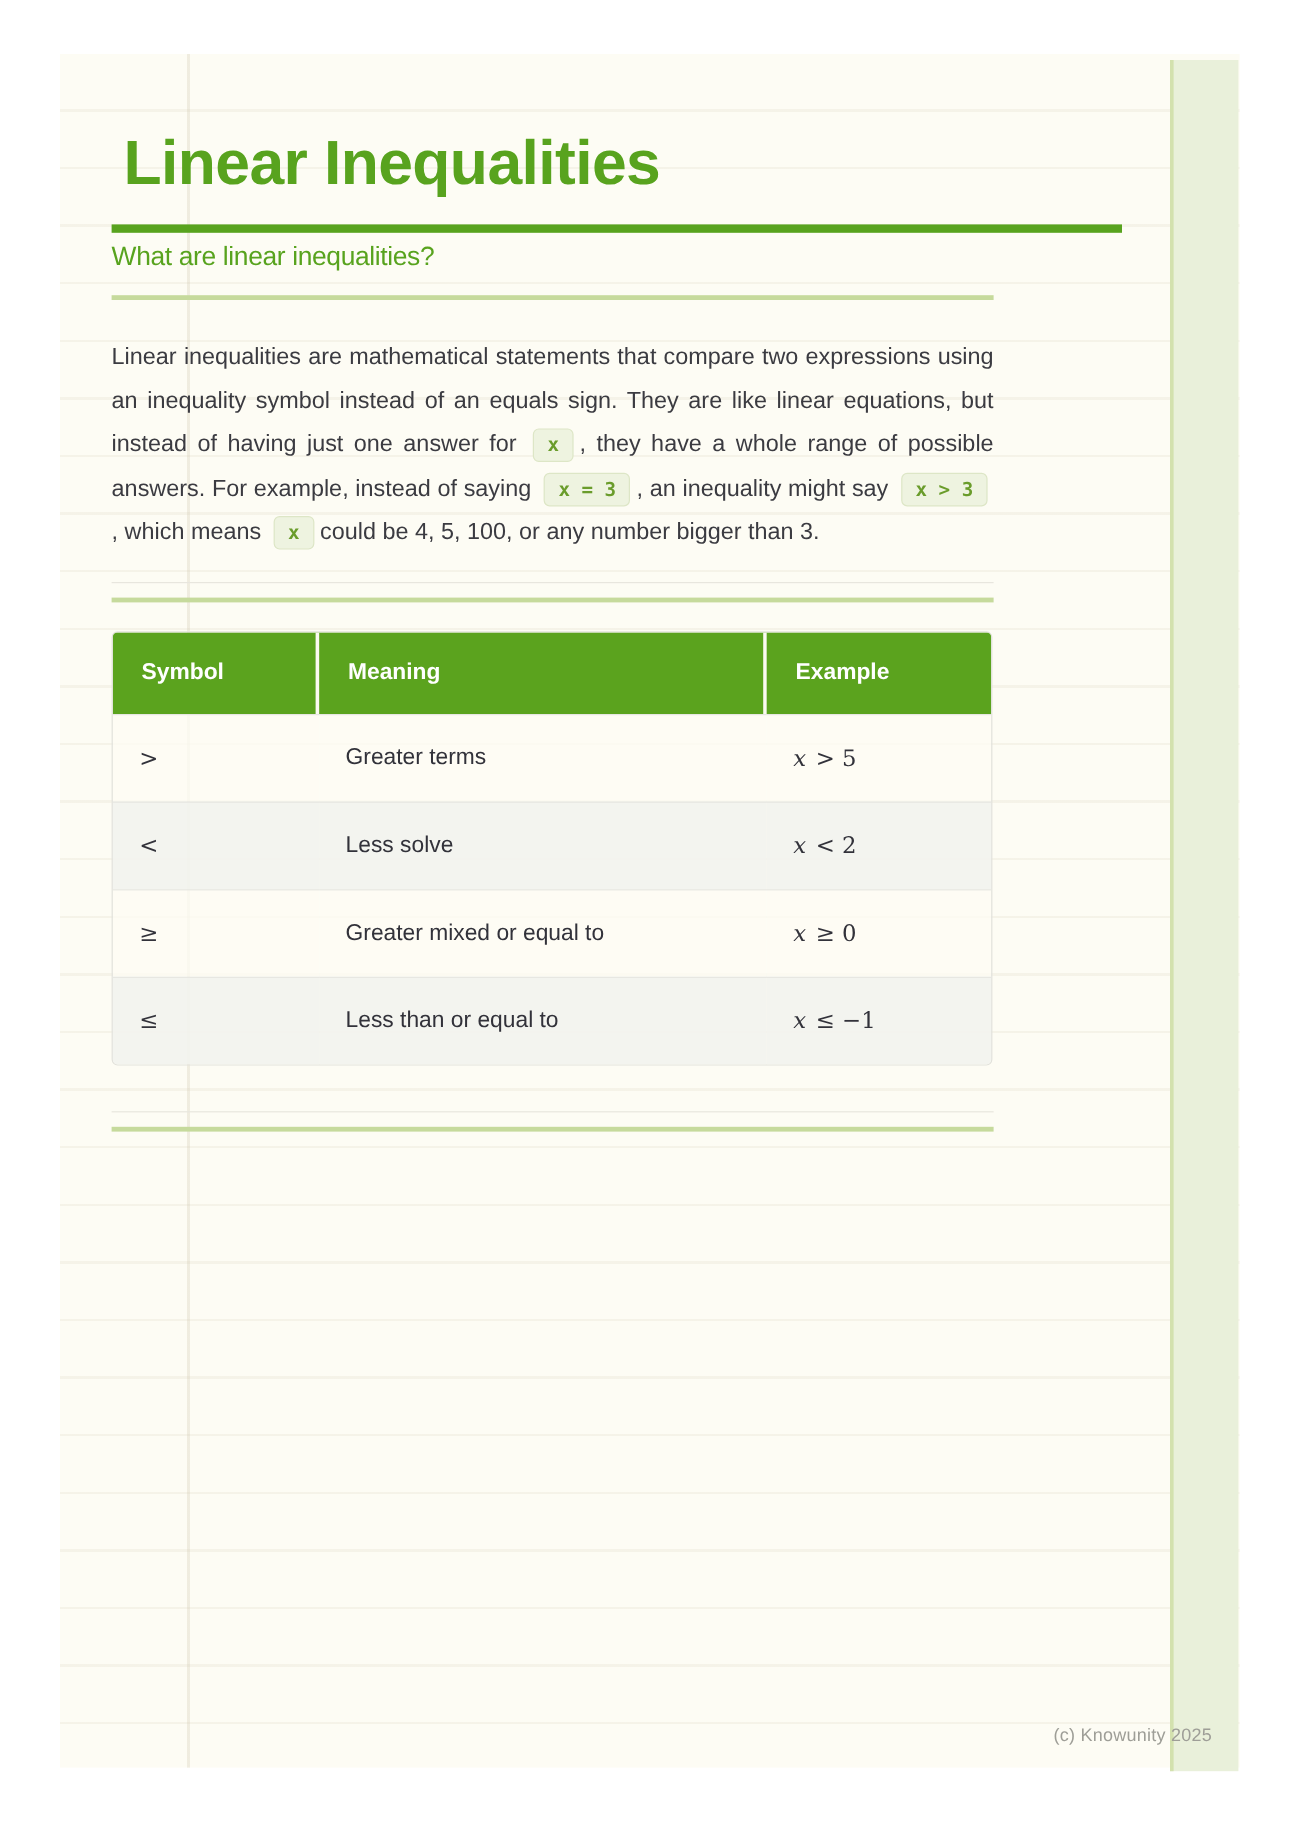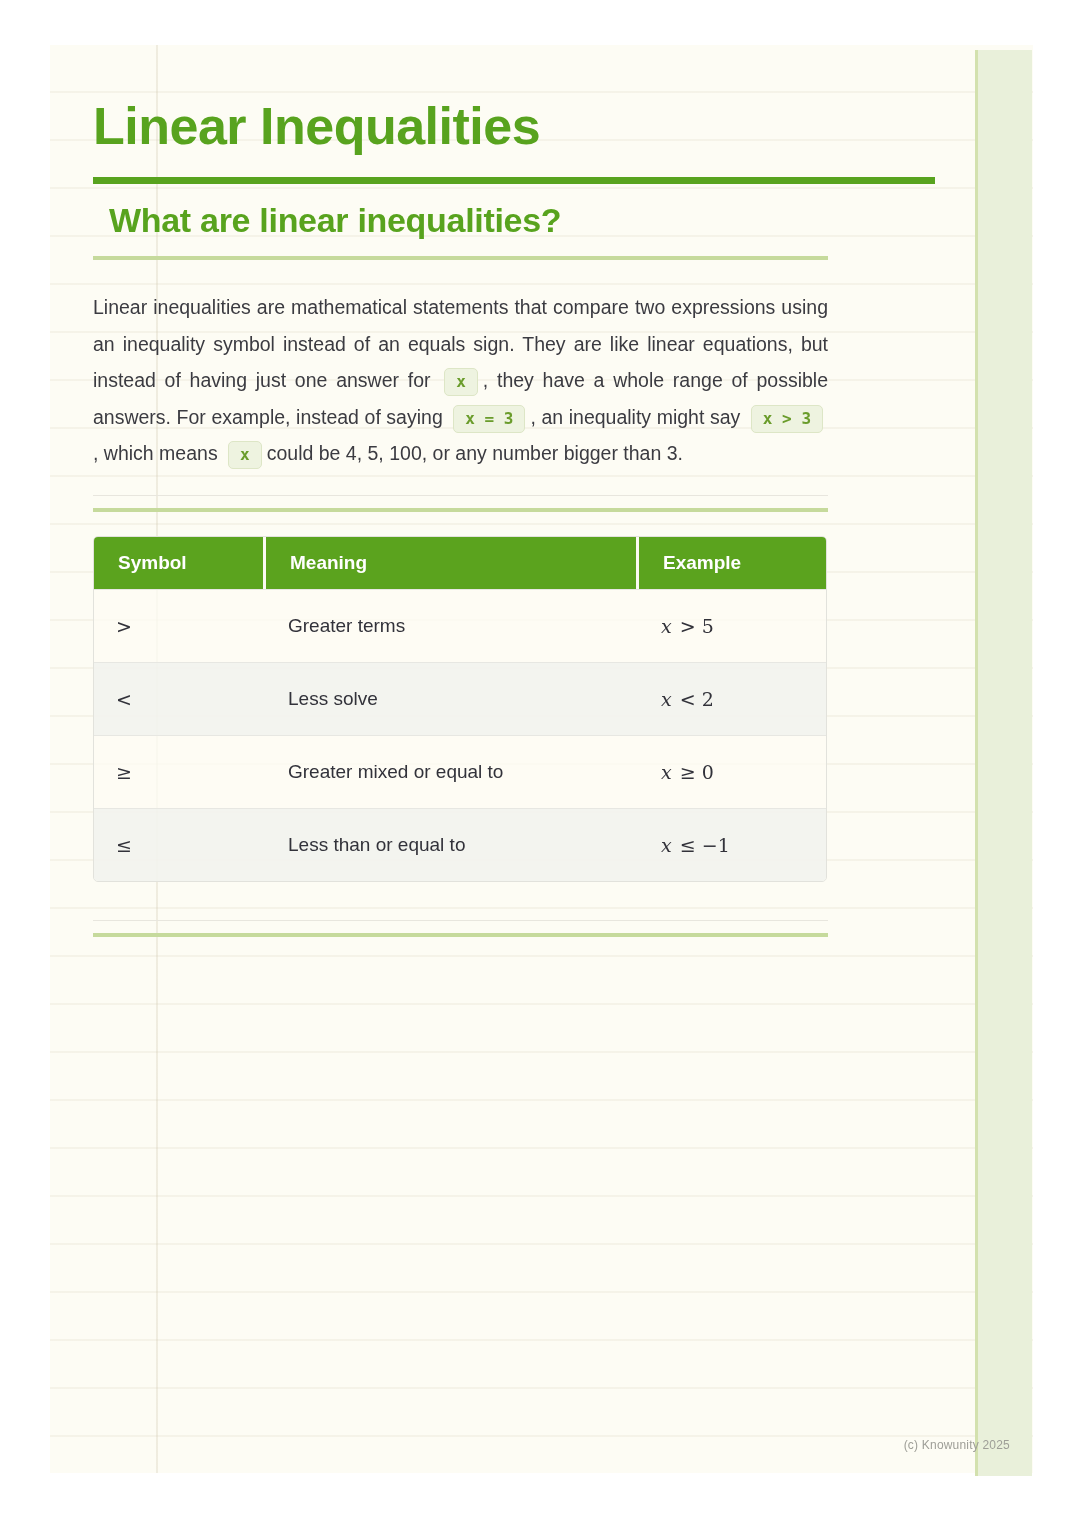--- a/index.html
+++ b/index.html
@@ -14,63 +14,63 @@
     background-image:
       linear-gradient(to right, transparent 106px, rgba(205,196,170,.28) 106px, rgba(205,196,170,.28) 108px, transparent 108px),
       repeating-linear-gradient(to bottom, transparent 0, transparent 46px, rgba(205,196,170,.16) 46px, rgba(205,196,170,.16) 48px);
   }
   .side-strip{
     position:absolute;left:975px;top:50px;width:57px;height:1426px;
     background:#e9f0da;border-left:3px solid #d3e1ae;box-sizing:border-box;z-index:3;
   }
   .content{position:relative;z-index:2;padding-left:43px;box-sizing:border-box;}
 
-  h1.doc-title{margin:0;padding-top:50px;font-size:52px;line-height:62px;
+  h1.doc-title{margin:10px;padding-top:50px;font-size:52px;line-height:62px;
     font-weight:800;color:#58a31e;letter-spacing:-.5px;}
   .title-rule{width:842px;height:7px;background:#58a31e;margin-top:20px;}
 
-  h2.sec{margin:16px;font-size:34px;line-height:40px;font-weight:700;color:#58a31e;letter-spacing:-.3px;}
+  h2.sec{margin:0;font-size:22px;line-height:40px;font-weight:400;color:#58a31e;letter-spacing:-.3px;}
   .sec-underline{width:735px;height:4px;background:#c6da9c;margin-top:12px;}
   .mt-h2a{margin-top:51px;} .mt-h2b{margin-top:48px;} .mt-h2c{margin-top:46px;}
 
   p.body-text{width:735px;margin:29px 0 0 0;font-size:19.5px;line-height:36.5px;
     color:#3b3b41;text-align:justify;}
   p.plain{text-align:left;}
 
   .divider{width:735px;height:1px;background:#e8e6de;}
   .mt-div1{margin-top:23px;} .mt-div2{margin-top:33px;}
 
   .chip{display:inline-block;background:#eef3e0;border:1px solid #dde6c6;border-radius:5px;
     padding:1px 11px;margin:0 5px;font-family:"DejaVu Sans Mono", monospace;
     font-size:16px;font-weight:bold;color:#6a9c2b;line-height:24px;vertical-align:baseline;}
   .bold{font-weight:bold;color:#26262c;}
 
   
   .table-wrap{width:732px;margin-top:24px;border:1px solid #e2e2dc;border-radius:5px;
     overflow:hidden;box-sizing:content-box;}
   table.symbols{width:732px;border-collapse:separate;border-spacing:0;table-layout:fixed;}
-  table.symbols th{height:52px;background:#5ba31e;color:#ffffff;font-size:19px;font-weight:600;
+  table.symbols th{height:68px;background:#5ba31e;color:#ffffff;font-size:19px;font-weight:600;
     text-align:left;padding:0 0 0 24px;border-right:3px solid #fbfaf2;}
   table.symbols th:last-child{border-right:none;}
   table.symbols td{height:72px;padding:0 0 0 22px;border-top:1px solid #e7e7e2;
     font-size:19px;color:#32323a;vertical-align:middle;}
   table.symbols tbody tr:nth-child(odd){background:rgba(254,252,244,.75);}
   table.symbols tbody tr:nth-child(even){background:rgba(242,243,238,.92);}
   td.sym{font-family:"DejaVu Serif", serif;font-size:21px;color:#2f2f36;padding-left:20px;}
   td.ex{font-family:"DejaVu Serif", serif;font-size:20px;color:#26262c;}
   td.ex i{font-style:italic;padding-right:2px;}
 
   
   ul.bullets{list-style:none;margin:38px 0 0 0;padding:0;width:735px;}
   ul.bullets li{position:relative;padding-left:32px;margin-bottom:19px;
     font-size:19.5px;line-height:31px;color:#3b3b41;}
   ul.bullets li::before{content:"•";position:absolute;left:7px;top:0;color:#26262c;font-size:20px;}
 
   .copyright{position:absolute;top:1438px;right:70px;z-index:4;
-    font-size:12px;color:#9e9e97;letter-spacing:.2px;}
+    font-size:15px;color:#9e9e97;letter-spacing:.2px;}
 </style>
 </head>
 <body>
 
 <div id="canvas">
   <div class="page">
     <div class="content">
 
       <h1 class="doc-title">Linear Inequalities</h1>
       <div class="title-rule"></div>

